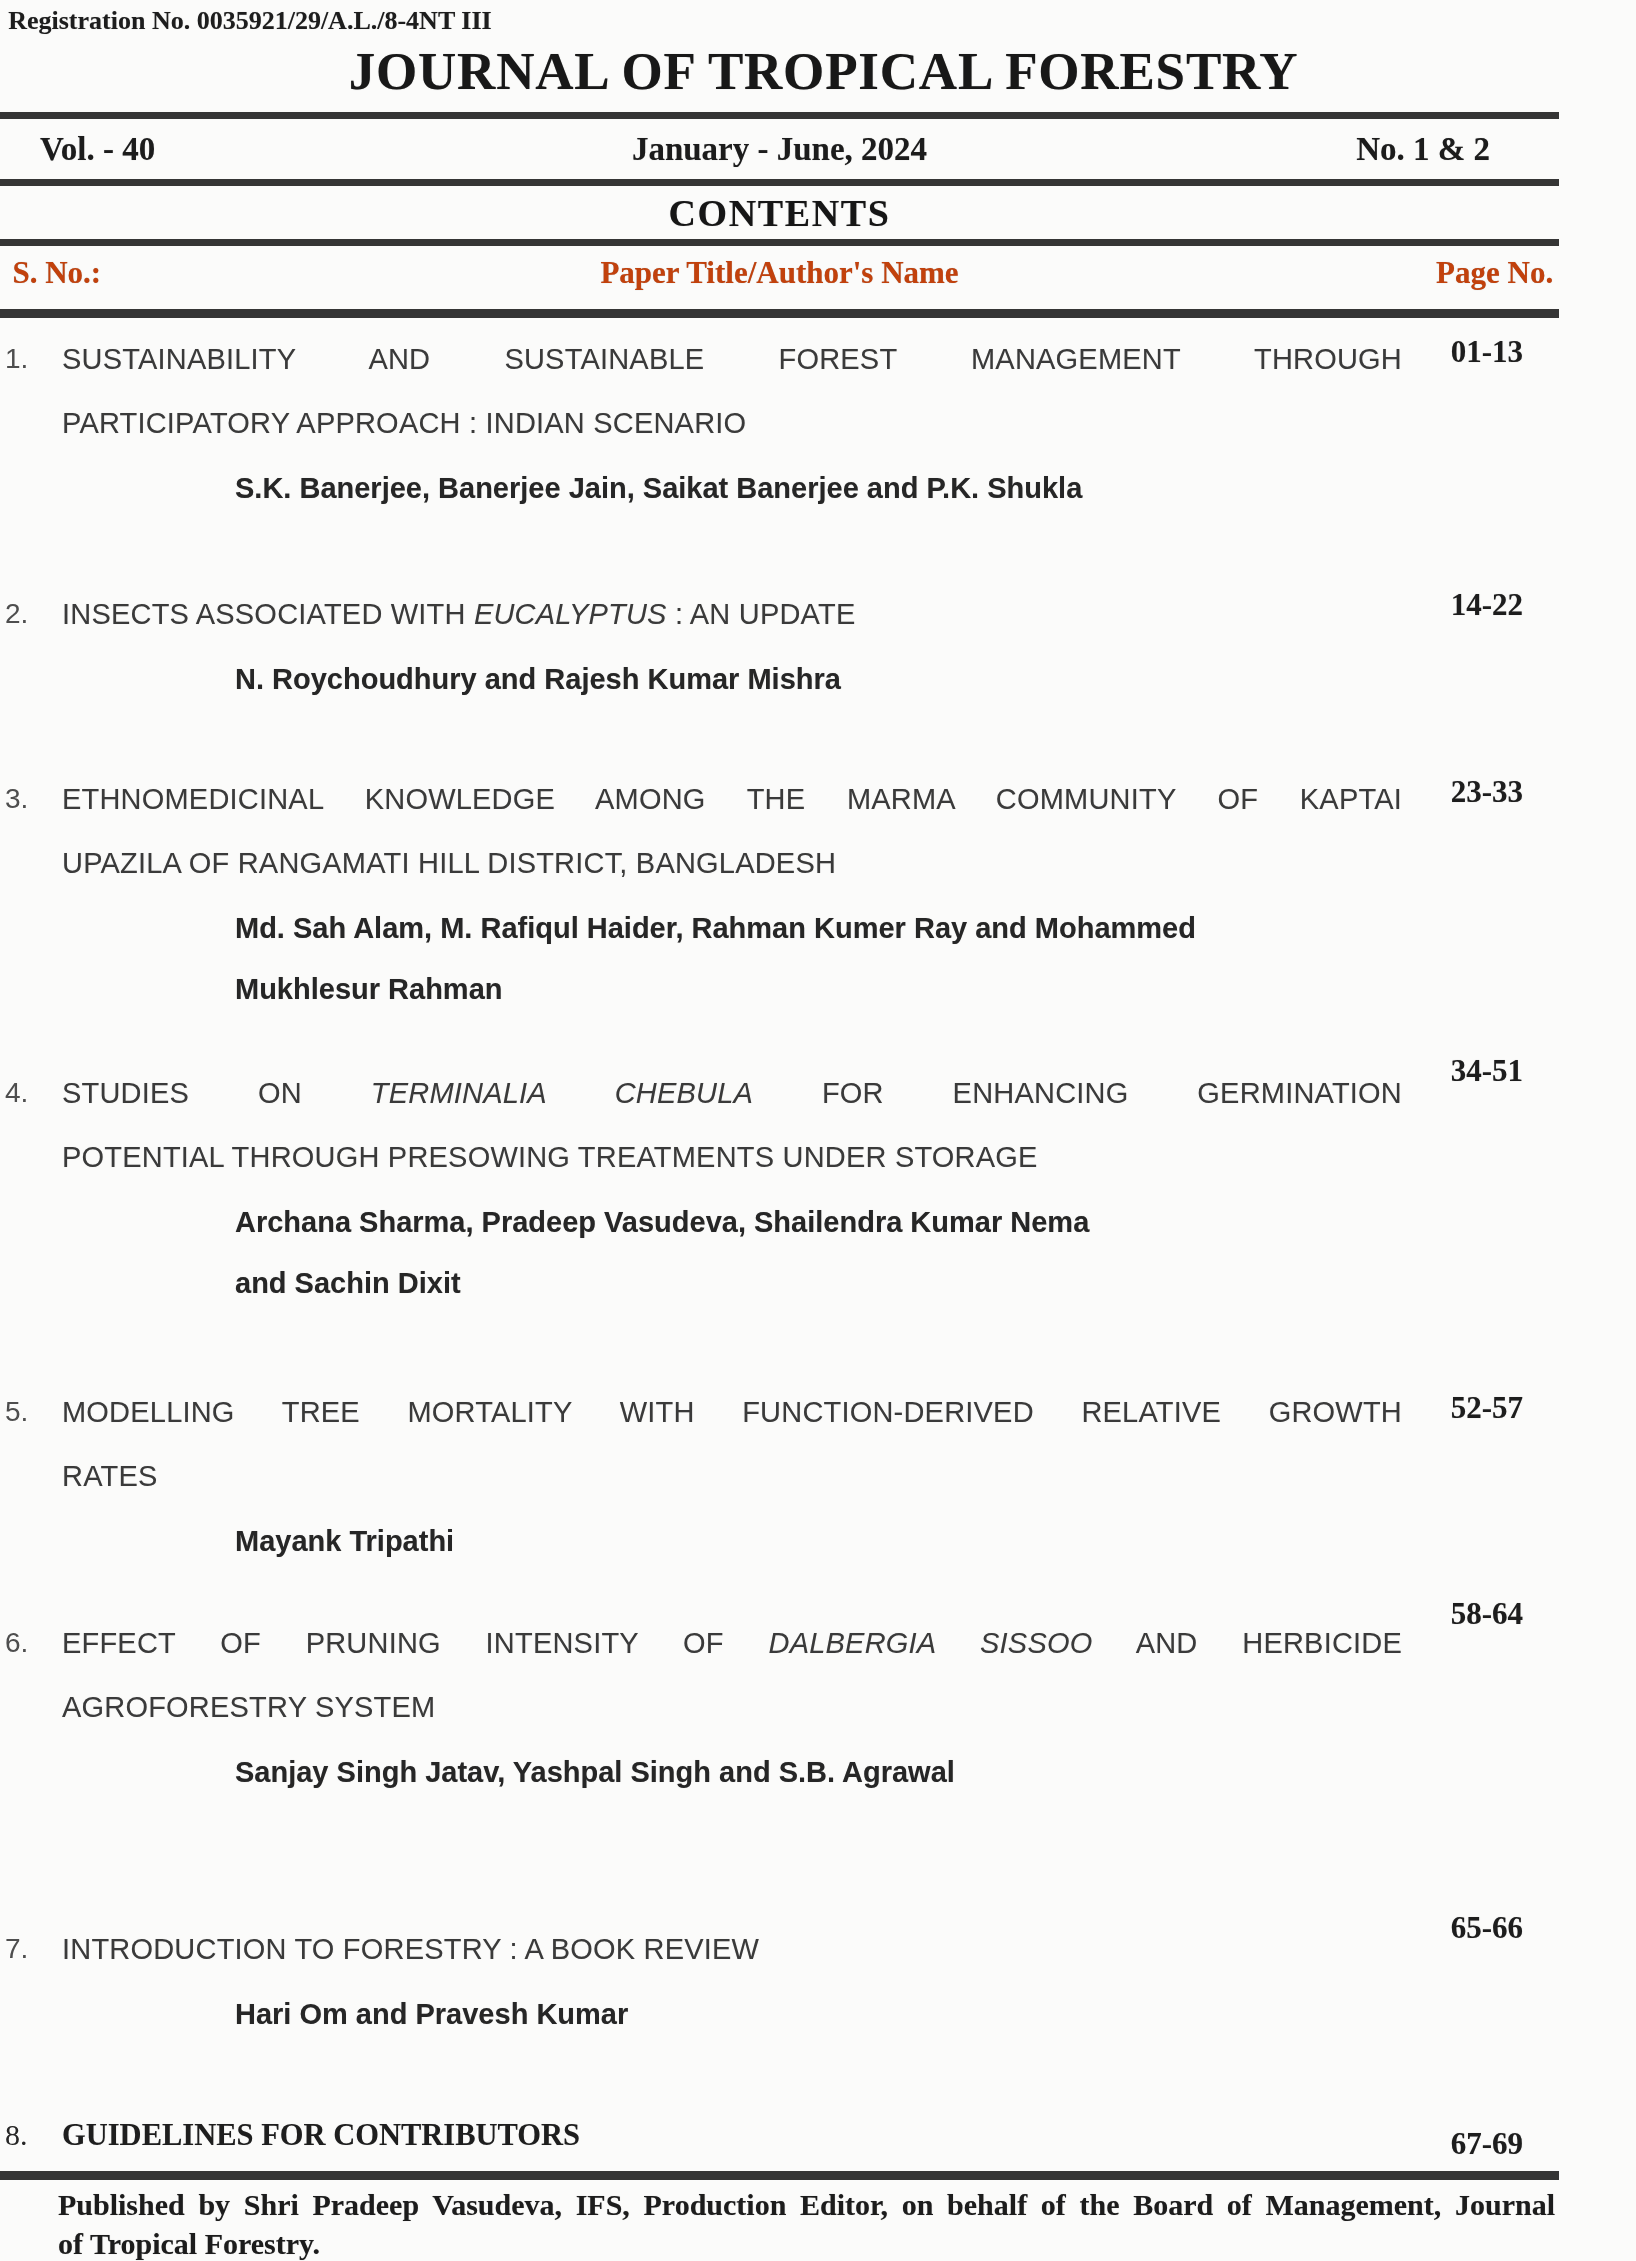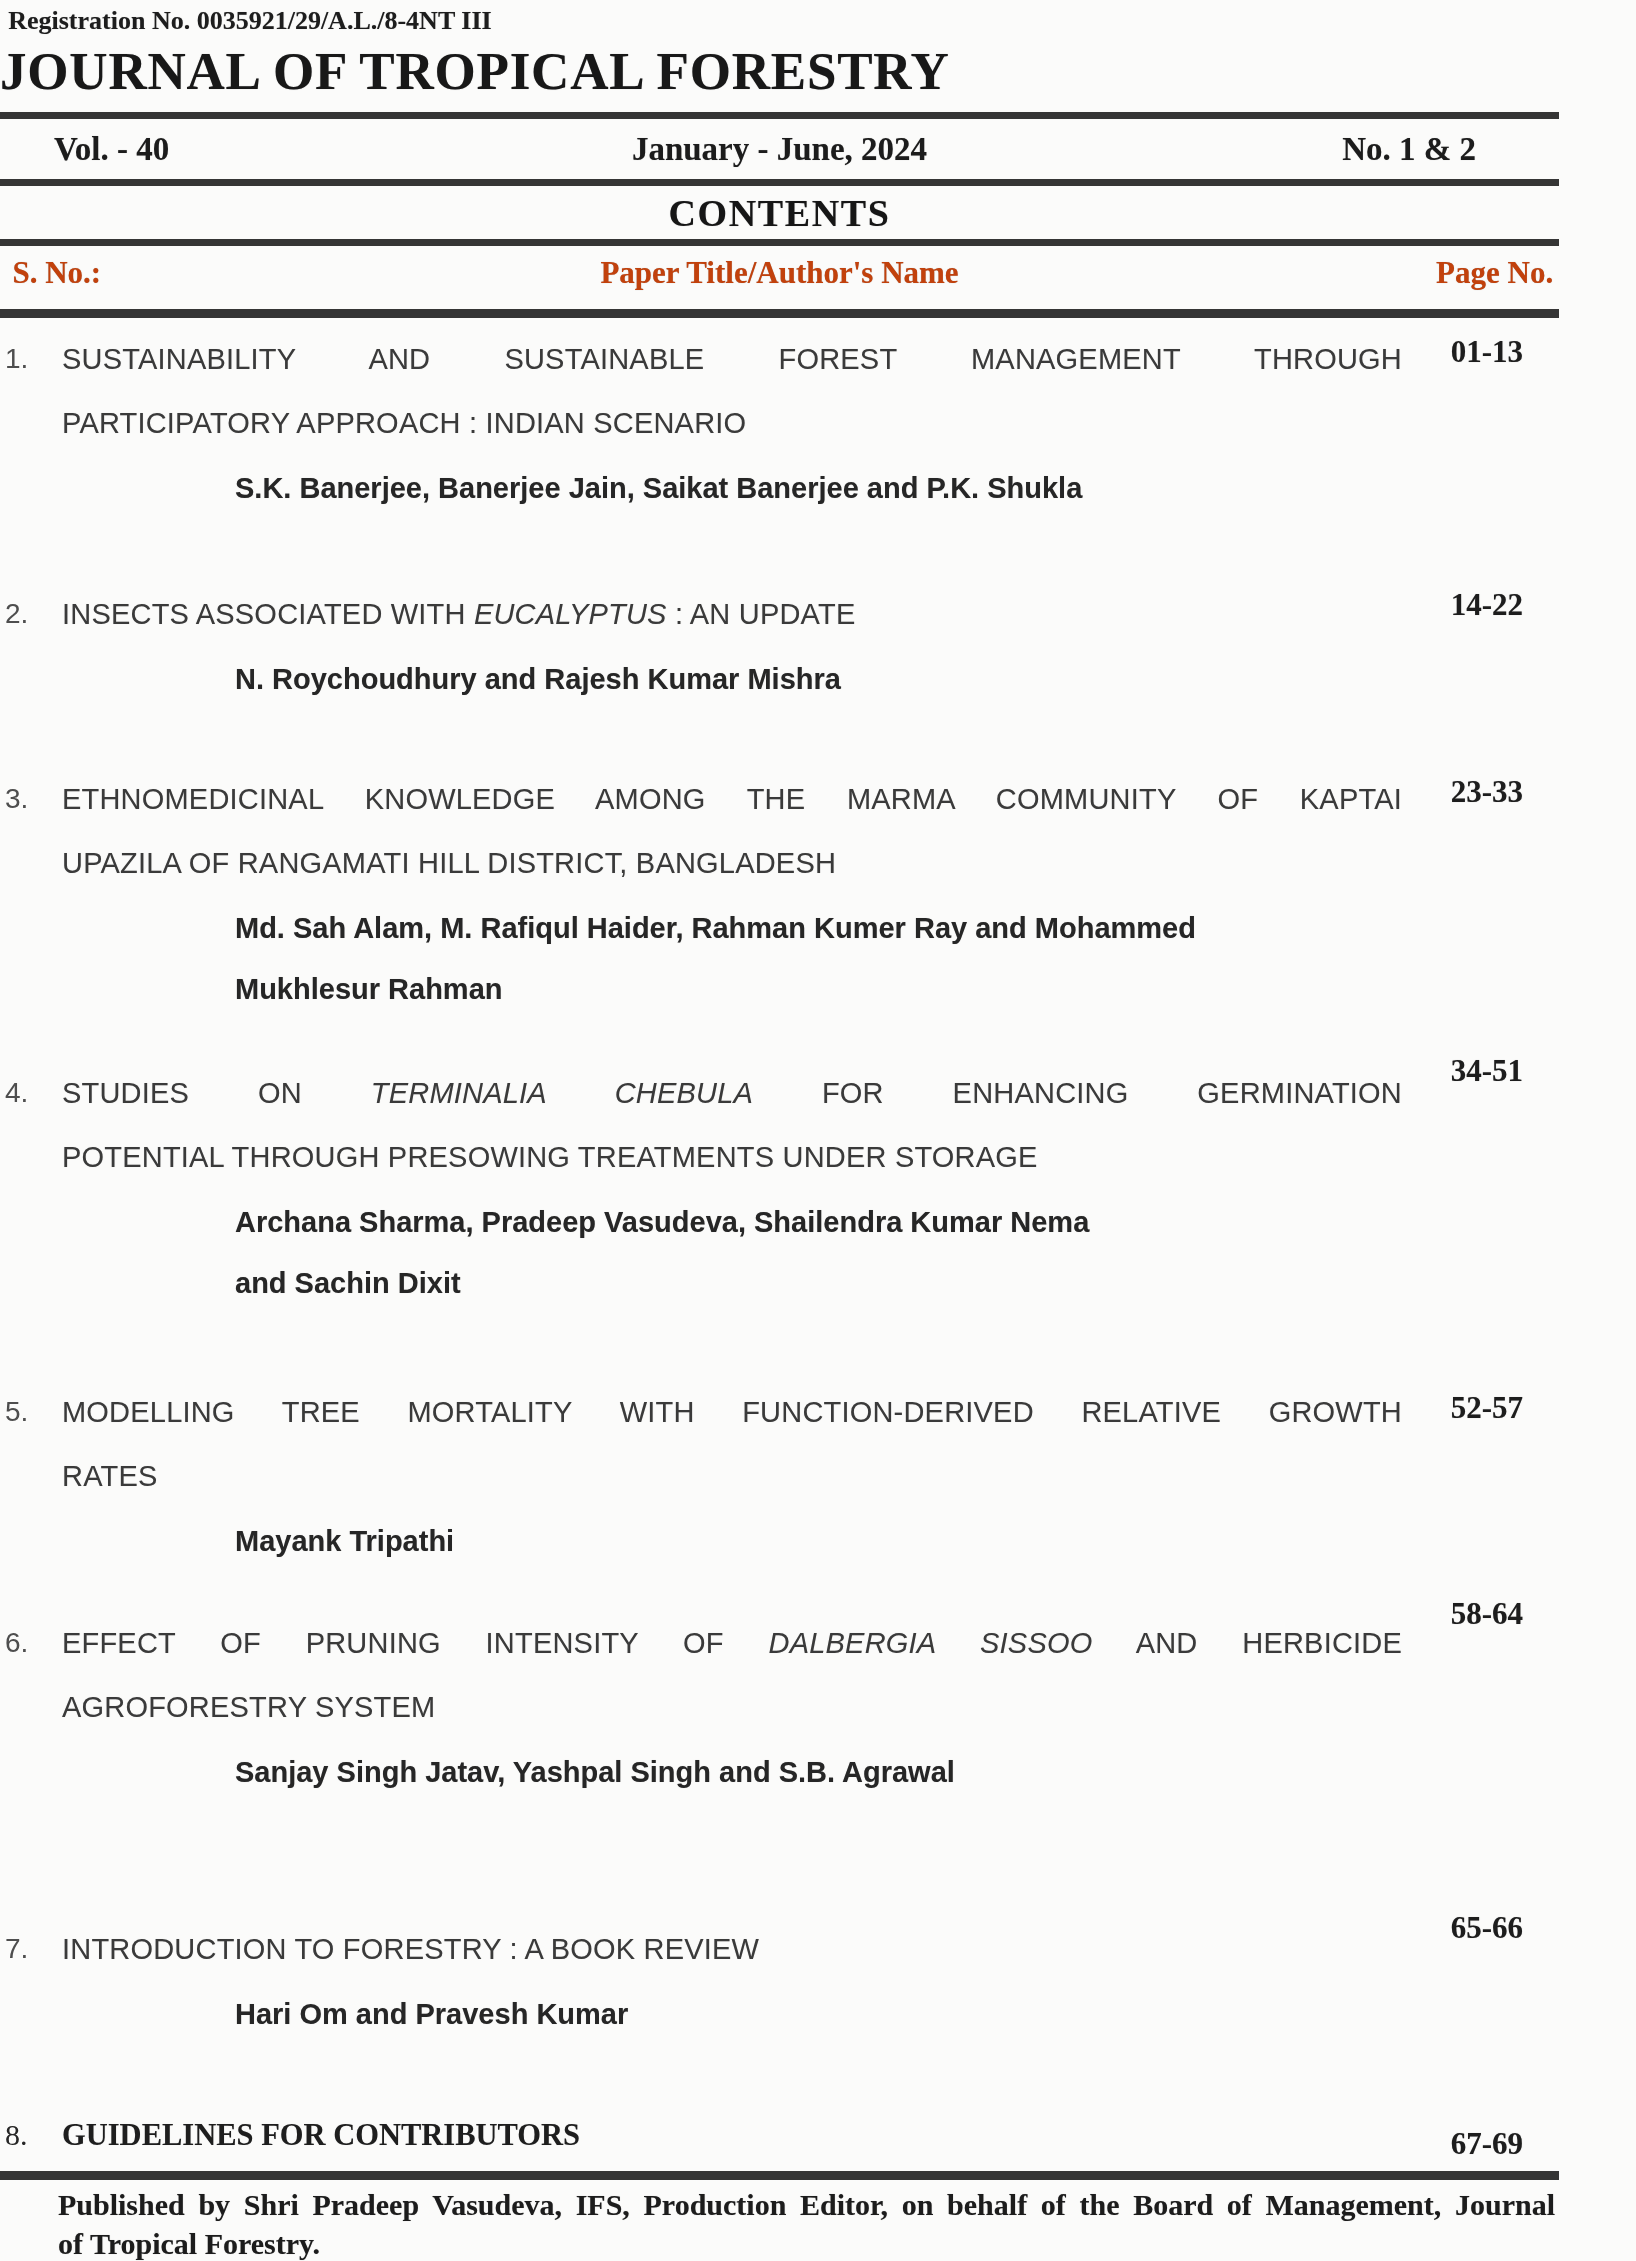--- a/index.html
+++ b/index.html
@@ -14,36 +14,36 @@
   .sans{font-family:"Liberation Sans",sans-serif;}
 
   
   .reg-no{
     position:absolute;top:3.3px;left:8.2px;
     font-size:26px;font-weight:bold;line-height:36px;
     color:#1d1d1d;text-shadow:0 0 0.8px rgba(30,30,30,.35);
   }
   .journal-title{
     position:absolute;top:41px;left:0;width:1559px;
-    text-align:left;
+    text-align:center;
     font-size:53px;font-weight:bold;letter-spacing:0.8px;
-    color:#181818;text-shadow:0 0 0.8px rgba(30,30,30,.4);
+    color:#181818;text-shadow:0 0 0.8px rgba(30,30,30,.4);padding-left:44px;
   }
   .rule{position:absolute;left:0;width:1559px;background:#353535;}
   .rule-1{top:112px;height:7.4px;}
   .rule-2{top:179px;height:7.4px;}
   .rule-3{top:239px;height:6.6px;}
   .rule-4{top:309px;height:9px;}
   .rule-5{top:2171px;height:9px;}
 
   .vol-row{
     position:absolute;top:120px;left:0;width:1559px;height:59px;
     display:flex;align-items:center;justify-content:space-between;
     font-size:33px;font-weight:bold;color:#1c1c1c;
-    padding:14px;box-sizing:border-box;
+    padding:0;box-sizing:border-box;
     text-shadow:0 0 0.8px rgba(30,30,30,.35);
   }
   .vol-left{margin-left:40px;}
   .vol-center{position:absolute;left:0;width:100%;text-align:center;}
   .vol-right{margin-right:69px;z-index:1;}
 
   .contents-row{
     position:absolute;top:186px;left:0;width:1559px;height:53px;
     display:flex;align-items:center;justify-content:center;
     font-size:38px;font-weight:bold;letter-spacing:1.6px;color:#161616;

